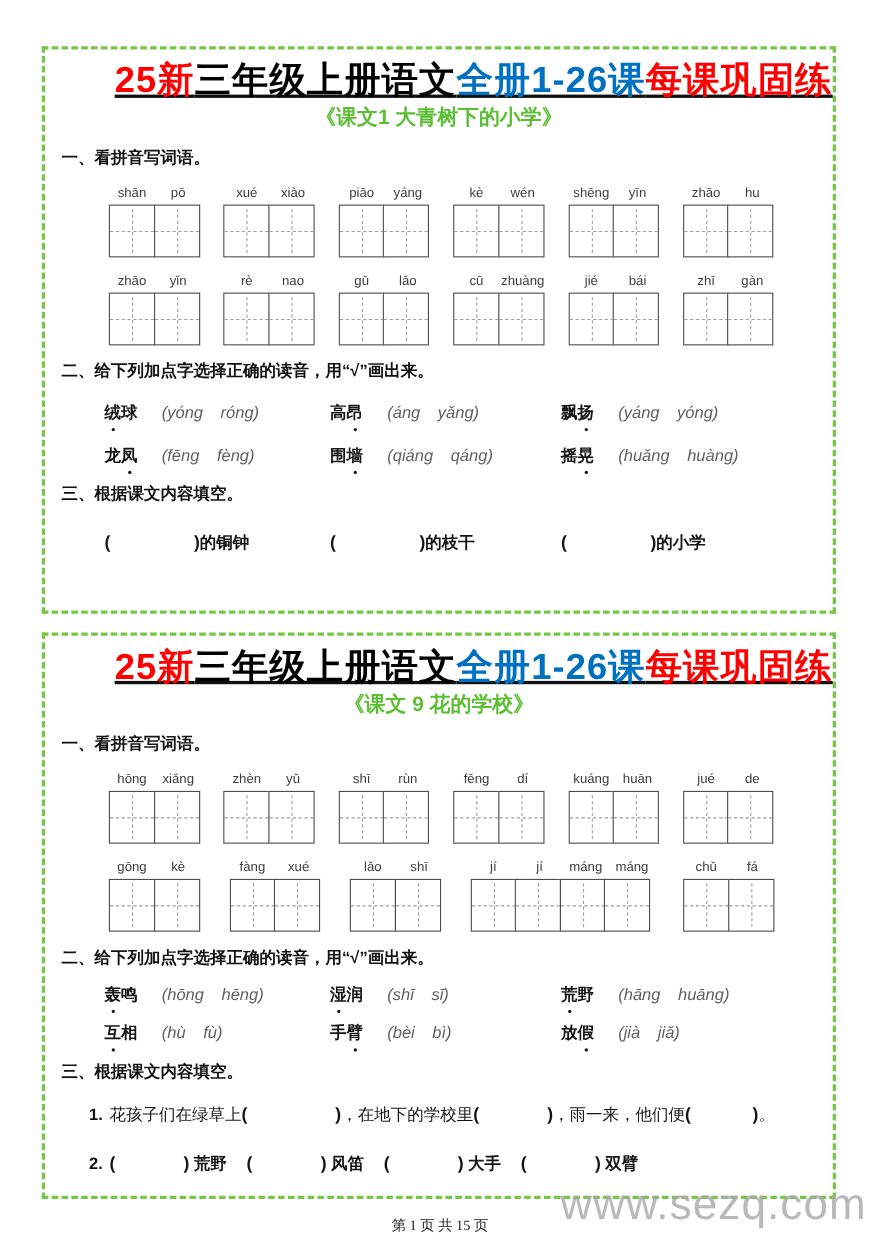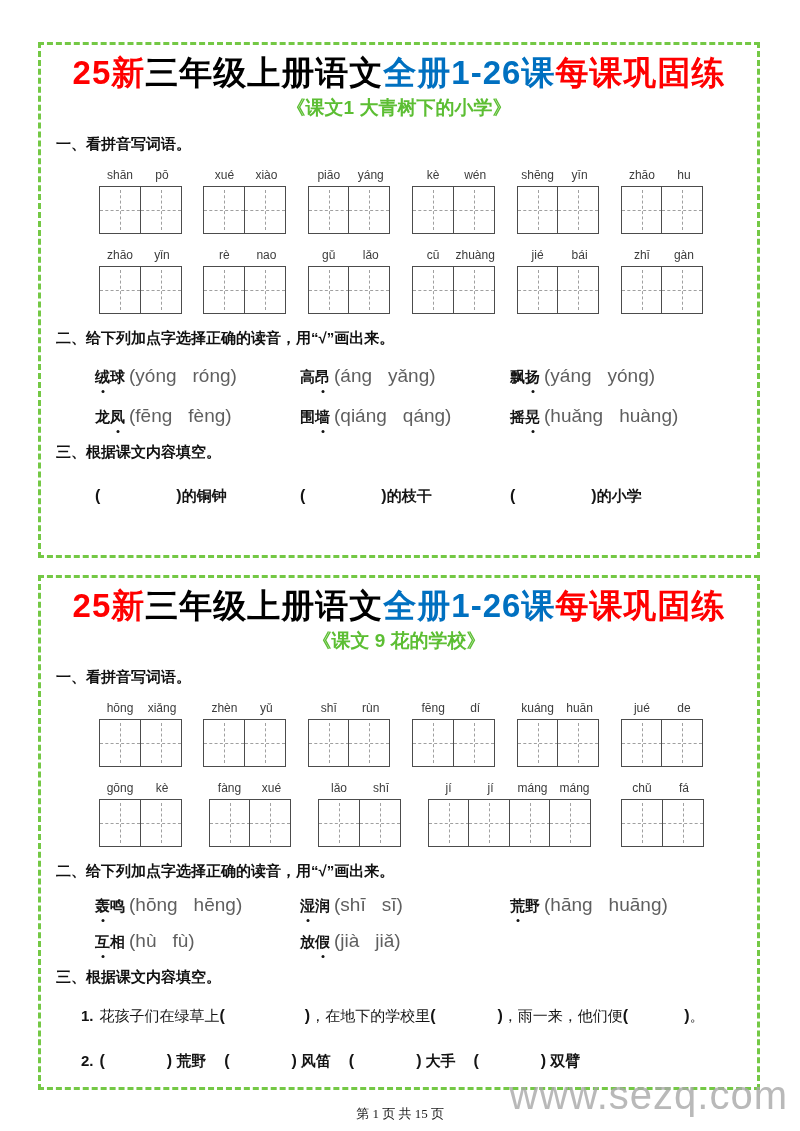--- a/index.html
+++ b/index.html
@@ -8,22 +8,22 @@
     font-family:"Liberation Sans","DejaVu Sans",sans-serif;
     color:#111;overflow:hidden;
   }
   .sheet{
     position:absolute;left:38px;width:722px;box-sizing:border-box;
     border:3px dashed #74c845;background:#fff;
   }
   #sheet-0{top:42px;height:516px;}
   #sheet-1{top:575px;height:515px;}
   .title{
-    text-align:center;font-size:33px;font-weight:bold;
-    line-height:40px;margin-top:8px;letter-spacing:1px;white-space:nowrap;
+    text-align:right;font-size:33px;font-weight:bold;
+    line-height:40px;margin-top:8px;letter-spacing:1px;white-space:nowrap;text-decoration:underline;
   }
   .subtitle{
     text-align:center;font-size:19px;font-weight:bold;line-height:24px;margin-top:3px;
   }
   .sec-header{
     font-size:15px;font-weight:bold;color:#111;margin:14px 0 0 15px;line-height:20px;
   }
   
   .pinyin-row{
     display:flex;justify-content:space-between;align-items:flex-end;
@@ -47,21 +47,21 @@
   .pron-row{display:flex;padding-left:54px;margin-top:17px;line-height:22px;}
   .pron-col{width:205px;}
   .pron-col:nth-child(2){width:210px;}
   .pron-col:last-child{width:auto;}
   .pron-word{font-size:15px;font-weight:bold;color:#141414;}
   .pron-word .ch{position:relative;display:inline-block;}
   .pron-word .ch.dotted::after{
     content:"";position:absolute;left:50%;bottom:-5px;width:3px;height:3px;
     background:#141414;border-radius:50%;transform:translateX(-50%);
   }
-  .opts{font-size:19px;color:#5f5f5f;margin-left:4px;white-space:nowrap;}
+  .opts{font-size:15px;color:#5f5f5f;margin-left:22px;white-space:nowrap;font-style:italic;}
   .opts .gap{display:inline-block;width:16px;}
   
   .fill-row{display:flex;padding-left:54px;margin-top:23px;line-height:22px;}
   .fill-col{width:205px;}
   .fill-col:nth-child(2){width:210px;}
   .fill-col:last-child{width:auto;}
   .paren{font-size:16px;color:#141414;font-weight:bold;}
   .blank-gap{display:inline-block;}
   .fill-label{font-size:15px;font-weight:bold;color:#141414;}
   .numbered-line{padding-left:40px;margin-top:17px;line-height:24px;white-space:nowrap;}
@@ -351,20 +351,21 @@
         </div>
       </div>
       <div class="sec-header">二、给下列加点字选择正确的读音，用“√”画出来。</div>
       <div class="pron-row" style="margin-top: 13px;">
         <div class="pron-col"><span class="pron-word"><span class="ch dotted">轰</span><span class="ch">鸣</span></span><span class="opts"><span>(</span><span>hōng</span><span class="gap"></span><span>hēng</span><span>)</span></span></div>
         <div class="pron-col"><span class="pron-word"><span class="ch dotted">湿</span><span class="ch">润</span></span><span class="opts"><span>(</span><span>shī</span><span class="gap"></span><span>sī</span><span>)</span></span></div>
         <div class="pron-col"><span class="pron-word"><span class="ch dotted">荒</span><span class="ch">野</span></span><span class="opts"><span>(</span><span>hāng</span><span class="gap"></span><span>huāng</span><span>)</span></span></div>
       </div>
       <div class="pron-row" style="margin-top: 13px;">
         <div class="pron-col"><span class="pron-word"><span class="ch dotted">互</span><span class="ch">相</span></span><span class="opts"><span>(</span><span>hù</span><span class="gap"></span><span>fù</span><span>)</span></span></div>
+        <div class="pron-col"><span class="pron-word"><span class="ch">手</span><span class="ch dotted">臂</span></span><span class="opts"><span>(</span><span>bèi</span><span class="gap"></span><span>bì</span><span>)</span></span></div>
         <div class="pron-col"><span class="pron-word"><span class="ch">放</span><span class="ch dotted">假</span></span><span class="opts"><span>(</span><span>jià</span><span class="gap"></span><span>jiǎ</span><span>)</span></span></div>
       </div>
       <div class="sec-header">三、根据课文内容填空。</div>
       <div class="numbered-line"><span class="line-num">1.</span><span class="seg-text">花孩子们在绿草上</span><span class="blank"><span class="paren">(</span><span class="blank-gap" style="width: 80px;"></span><span class="paren">)</span></span><span class="seg-text">，在地下的学校里</span><span class="blank"><span class="paren">(</span><span class="blank-gap" style="width: 62px;"></span><span class="paren">)</span></span><span class="seg-text">，雨一来，他们便</span><span class="blank"><span class="paren">(</span><span class="blank-gap" style="width: 56px;"></span><span class="paren">)</span></span><span class="seg-text">。</span></div>
       <div class="numbered-line" style="margin-top: 21px;"><span class="line-num">2.</span><span class="pair"><span class="blank"><span class="paren">(</span><span class="blank-gap" style="width: 62px;"></span><span class="paren">)</span></span><span class="fill-label" style="margin-left: 4px;">荒野</span></span><span class="pair"><span class="blank"><span class="paren">(</span><span class="blank-gap" style="width: 62px;"></span><span class="paren">)</span></span><span class="fill-label" style="margin-left: 4px;">风笛</span></span><span class="pair"><span class="blank"><span class="paren">(</span><span class="blank-gap" style="width: 62px;"></span><span class="paren">)</span></span><span class="fill-label" style="margin-left: 4px;">大手</span></span><span class="pair"><span class="blank"><span class="paren">(</span><span class="blank-gap" style="width: 62px;"></span><span class="paren">)</span></span><span class="fill-label" style="margin-left: 4px;">双臂</span></span></div>
     </div>
   </div>
 <div class="watermark">www.sezq.com</div>
 <div class="footer">第 1 页 共 15 页</div>
 

